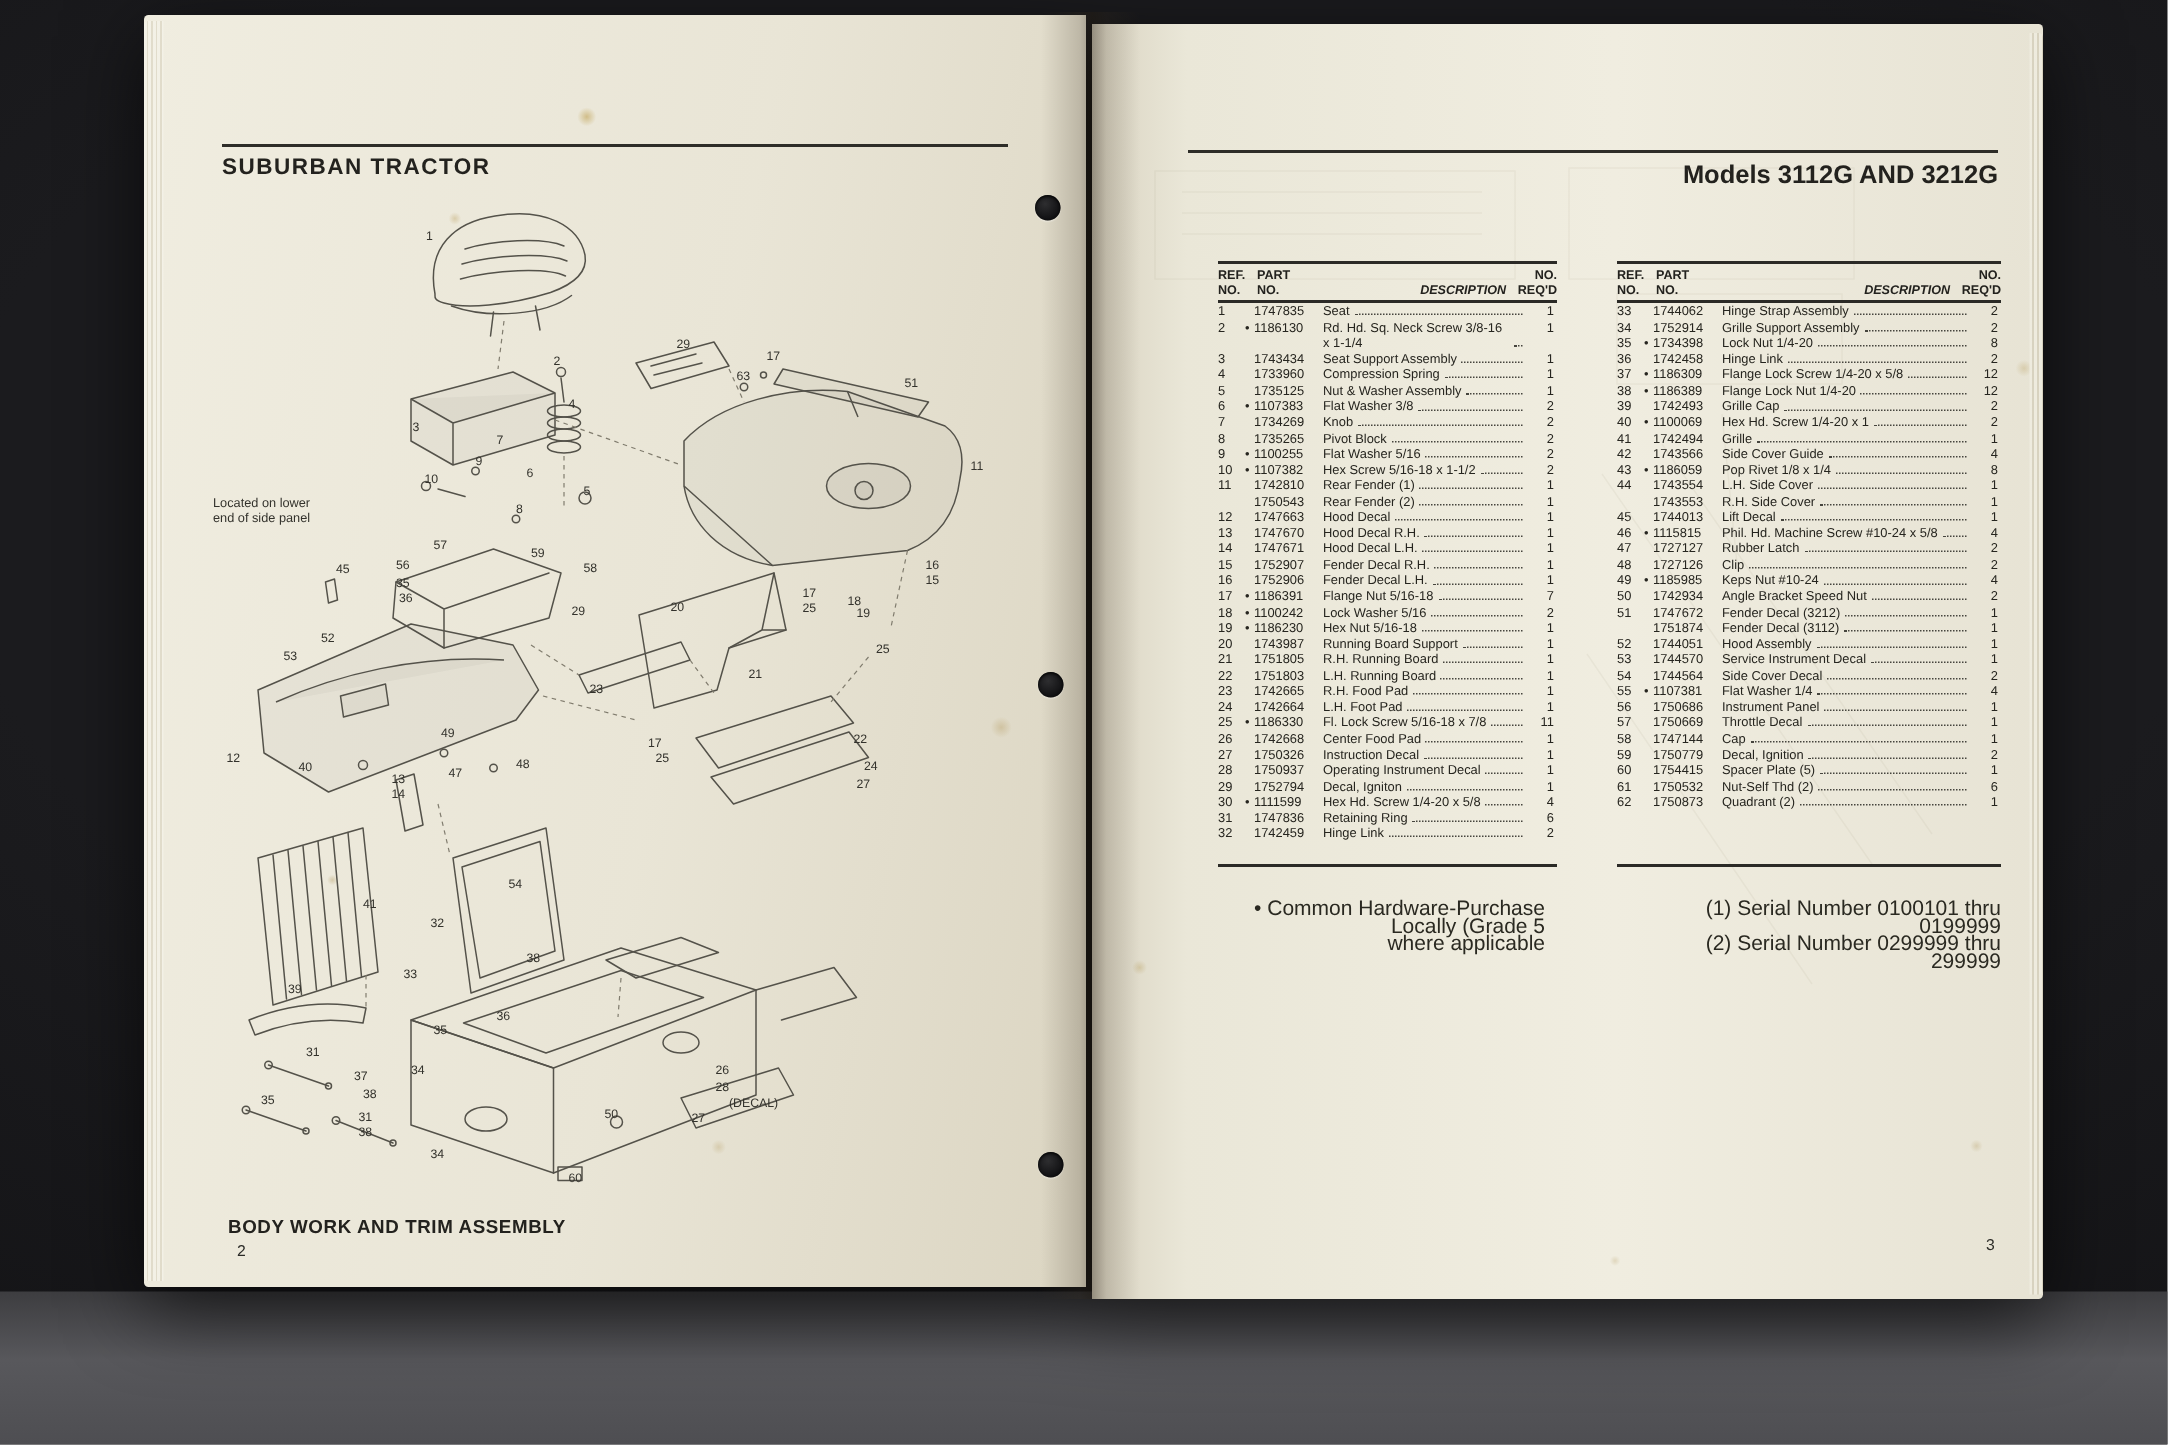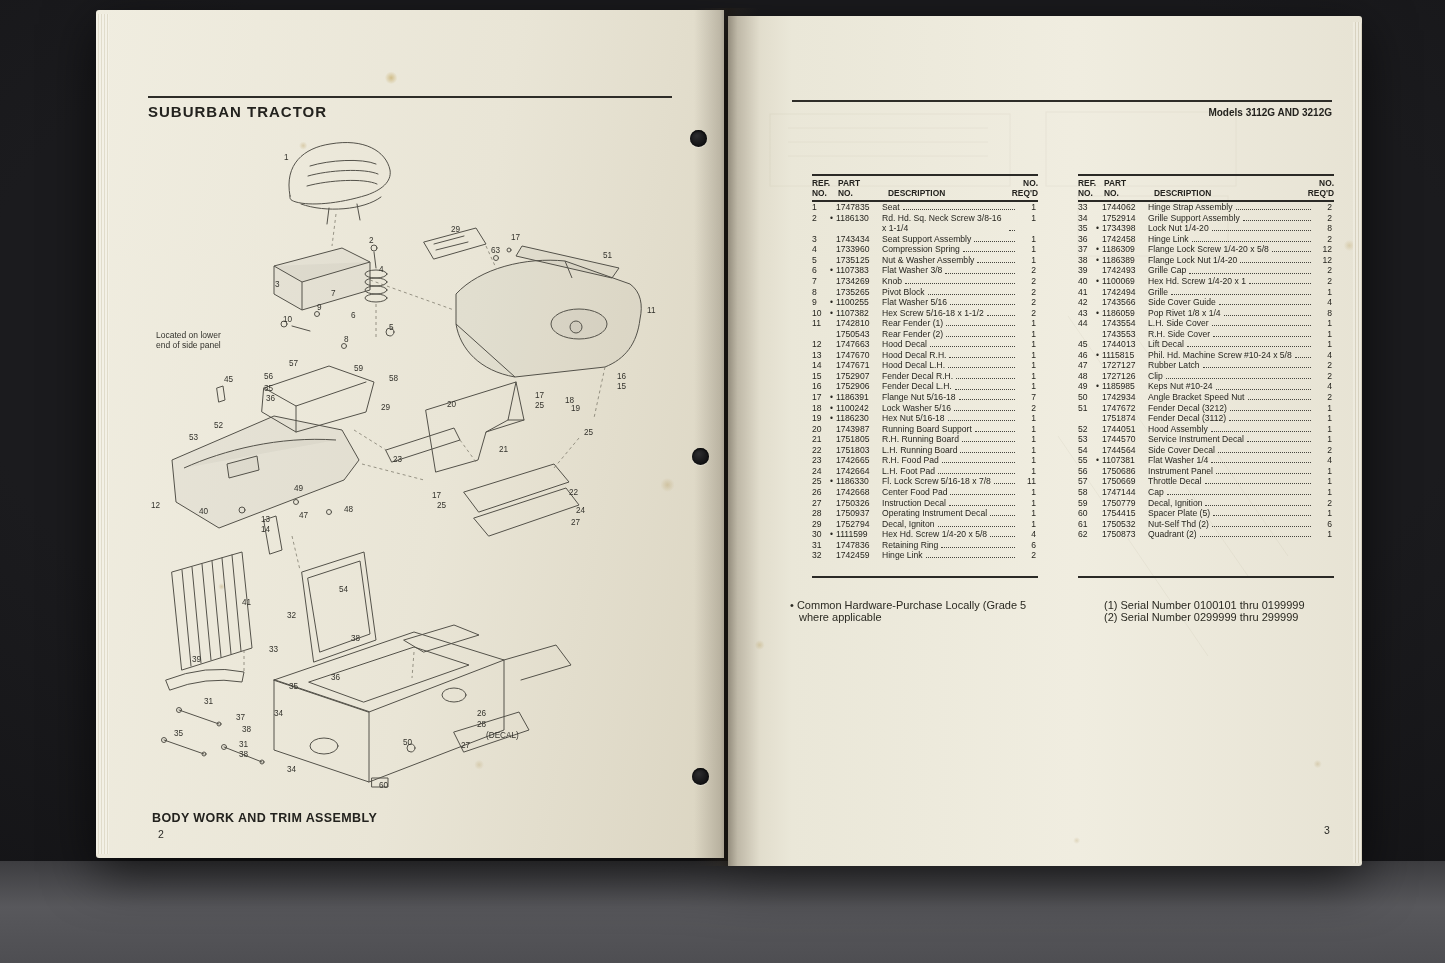--- a/index.html
+++ b/index.html
@@ -44,44 +44,44 @@
 
   
   .head-rule{position:absolute;height:2px;background:#2e2d28;}
   .lp-rule{left:52px;top:86px;width:524px;}
   .lp-title{position:absolute;left:52px;top:93px;font-size:15px;font-weight:bold;letter-spacing:1px;color:#23221e;}
   .diagram{position:absolute;left:28px;top:108px;width:562px;height:678px;}
   .sketch{stroke:#54524a;fill:none;stroke-width:1;stroke-linejoin:round;stroke-linecap:round;}
   .sketch-fill{stroke:#54524a;fill:rgba(60,55,40,.04);stroke-width:1;stroke-linejoin:round;}
   .dash{stroke:#807c6e;fill:none;stroke-width:.8;stroke-dasharray:3 3;}
   .callout{font-size:8.2px;fill:#33322c;font-family:"Liberation Sans",sans-serif;}
-  .lp-note{position:absolute;left:60px;top:320px;width:104px;font-size:8.5px;line-height:10px;color:#33322c;}
+  .lp-note{position:absolute;left:46px;top:320px;width:104px;font-size:8.5px;line-height:10px;color:#33322c;}
   .lp-caption{position:absolute;left:56px;top:801px;font-size:12.5px;font-weight:bold;letter-spacing:.4px;color:#23221e;}
   .lp-pagenum{position:absolute;left:62px;top:818px;font-size:10.5px;color:#2a2a26;}
 
   
   .rp-rule{left:64px;top:84px;width:540px;}
-  .rp-models{position:absolute;right:30px;top:91px;font-size:10px;font-weight:bold;color:#23221e;}
+  .rp-models{position:absolute;right:30px;top:91px;font-size:17px;font-weight:bold;color:#23221e;}
   .ghost{position:absolute;left:0;top:0;width:634px;height:850px;opacity:.09;pointer-events:none;}
   .tablewrap{position:absolute;left:84px;top:158px;width:522px;display:flex;gap:40px;z-index:2;}
   .pgroup{border-top:2px solid #2b2a26;border-bottom:2px solid #2b2a26;height:404px;box-sizing:border-box;overflow:hidden;}
   .pgroup.g-left{width:226px;}
   .pgroup.g-right{width:256px;}
   .phead{display:grid;grid-template-columns:26px 50px 1fr 34px;padding:3px 0 2px 0;border-bottom:2px solid #2b2a26;
     font-size:8.4px;font-weight:bold;line-height:9.6px;white-space:pre-line;color:#23221e;}
-  .phead .h-desc{text-align:left;align-self:end;}
+  .phead .h-desc{text-align:right;align-self:end;font-style:italic;}
   .phead .h-req{text-align:right;}
   .prow{display:grid;grid-template-columns:15px 9px 46px 1fr 20px;font-size:8.6px;line-height:10.55px;color:#26251f;}
   .c-ref{text-align:left;}
   .c-b{text-align:center;}
   .c-desc{display:flex;align-items:flex-end;min-width:0;}
   .d-text{white-space:normal;}
   .leader{flex:1 1 6px;border-bottom:1px dotted #46453e;margin:0 3px 2.5px 3px;min-width:6px;}
   .c-qty{text-align:right;padding-right:2px;}
-  .fnote{position:absolute;font-size:11px;line-height:11.5px;color:#2a2921;z-index:2;}
+  .fnote{position:absolute;font-size:14px;line-height:11.5px;color:#2a2921;z-index:2;text-align:right;}
   .fn-left{left:62px;top:584px;width:240px;}
   .fn-left .fn2{padding-left:9px;}
   .fn-right{left:376px;top:584px;width:230px;}
   .rp-pagenum{position:absolute;left:596px;top:808px;font-size:10.5px;color:#2a2a26;}
 </style>
 </head>
 <body>
 
 <div class="floor"></div>
 

